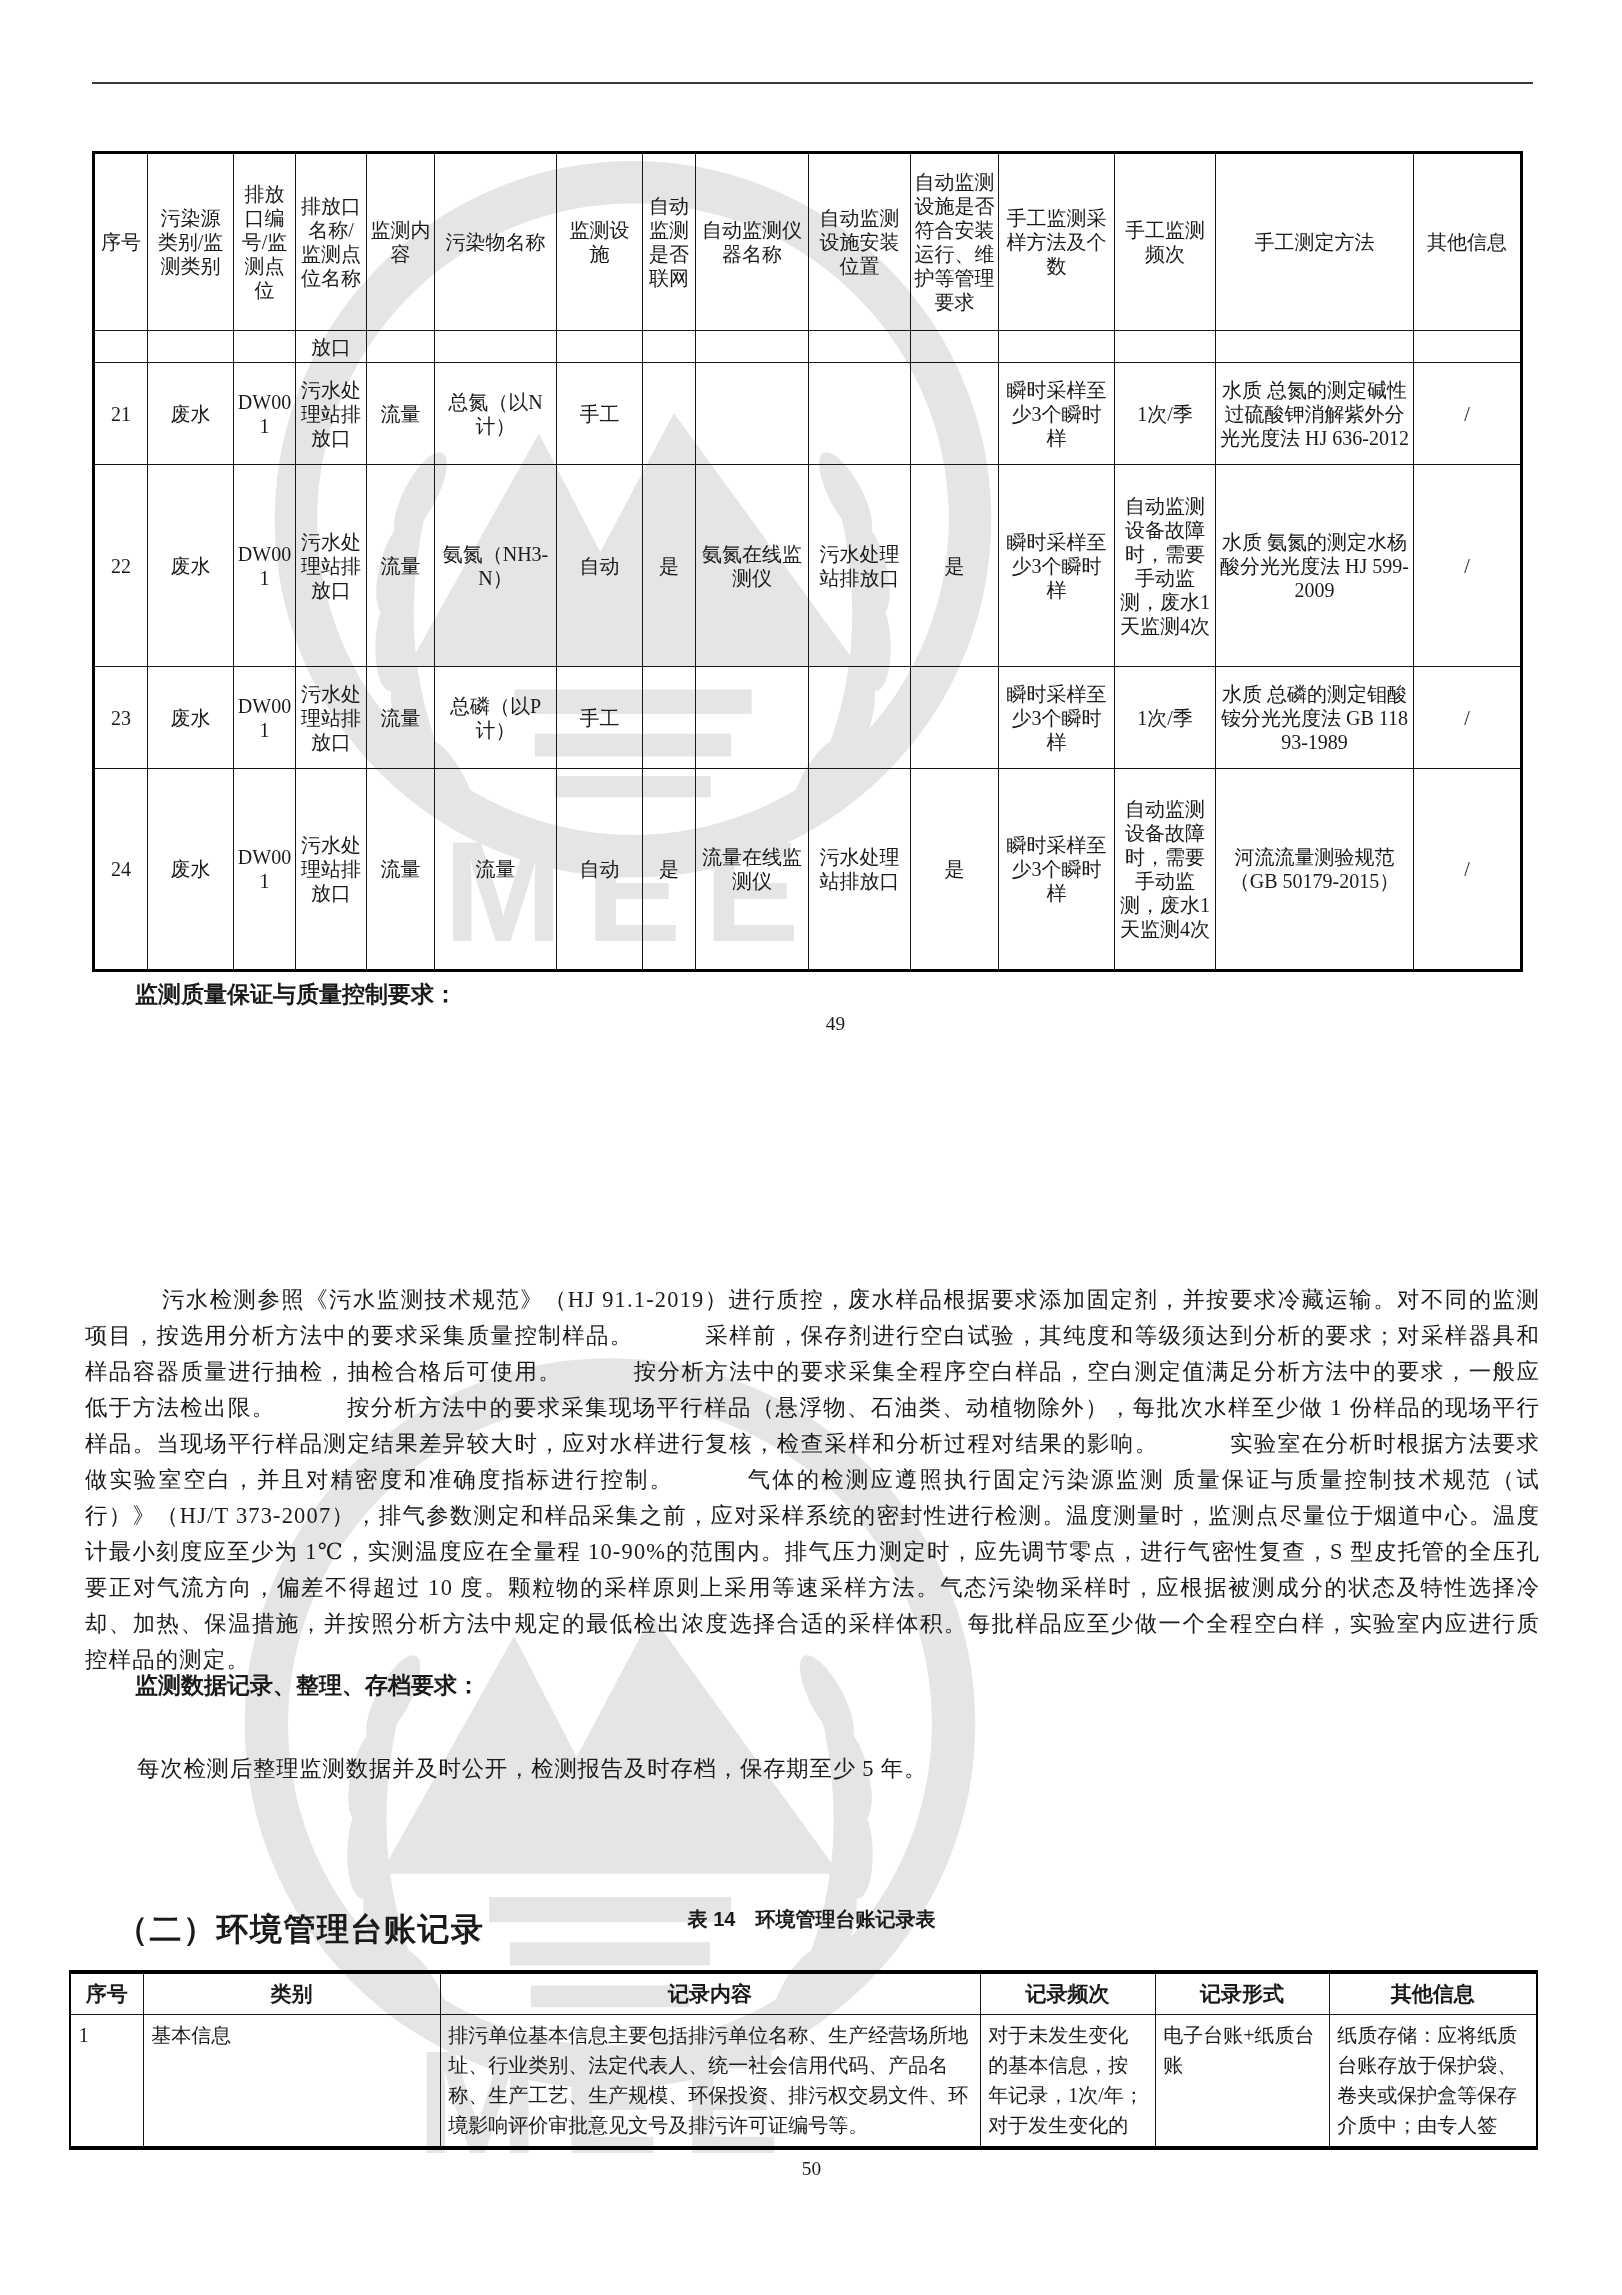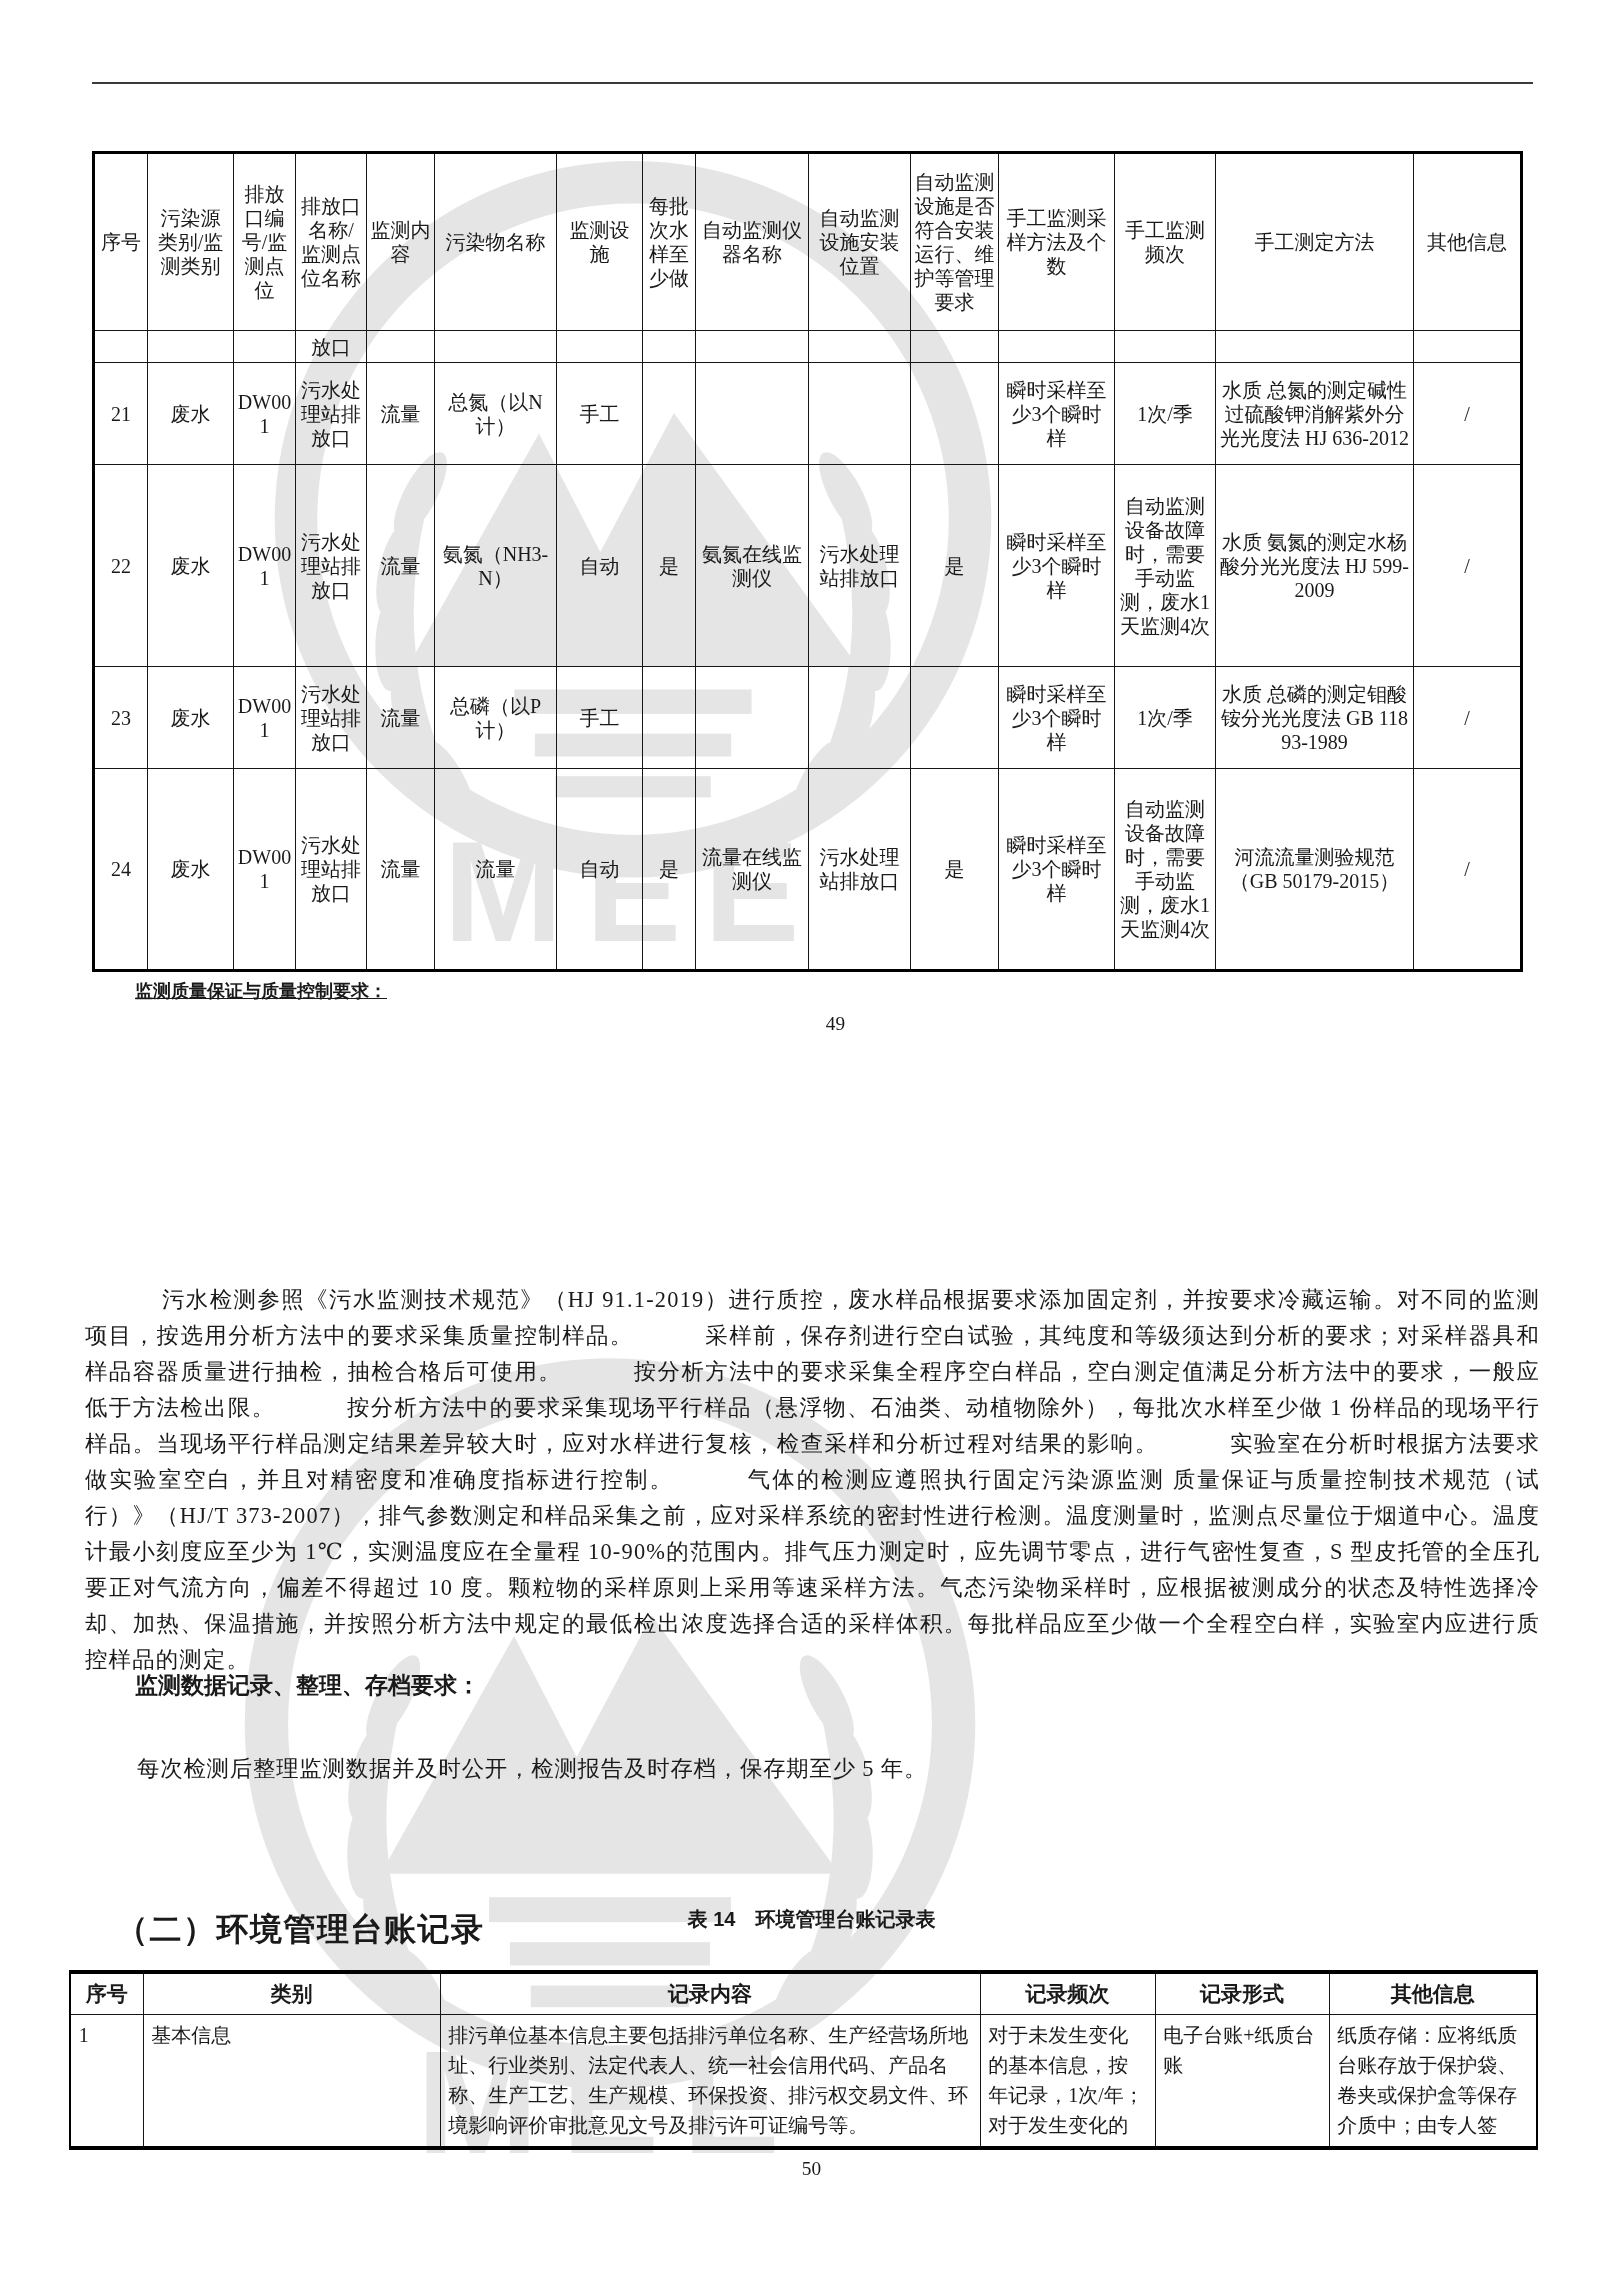--- a/index.html
+++ b/index.html
@@ -14,21 +14,21 @@
   table.t1{position:absolute;left:92px;top:151px;width:1428px;border-collapse:collapse;
            table-layout:fixed;border:3.1px solid #000;}
   table.t1 td,table.t1 th{border:0.8px solid #161616;border-bottom-width:1.5px;
            font-size:20px;line-height:24px;font-weight:normal;text-align:center;vertical-align:middle;
            padding:1.5px 3.1px;word-break:break-all;}
   tr.h1{height:178px;} tr.rp{height:32px;} tr.r21{height:102px;} tr.r22{height:202px;}
   tr.r23{height:102px;} tr.r24{height:202px;}
 
   
   .qc-label{position:absolute;left:135px;top:979px;font-family:"Liberation Sans","DejaVu Sans",sans-serif;
-            font-weight:bold;font-size:18px;text-decoration:underline;}
+            font-weight:bold;font-size:23px;}
   .pageno{position:absolute;left:0;width:100%;text-align:center;font-size:19.3px;}
   .p49{top:1013px;margin-left:24px;} .p50{top:2158px;text-align:center;}
   .para{position:absolute;left:85px;top:1282px;width:1455px;font-size:22.4px;line-height:36px;
         letter-spacing:1.2px;text-align:justify;text-indent:77px;}
   .rec-label{position:absolute;left:135px;top:1670px;font-family:"Liberation Sans","DejaVu Sans",sans-serif;
              font-weight:bold;font-size:23px;}
   .rec-text{position:absolute;left:137px;top:1753px;font-size:22.4px;letter-spacing:0.8px;}
   .sec-head{position:absolute;left:116px;top:1908px;font-family:"Liberation Sans","DejaVu Sans",sans-serif;
             font-weight:bold;font-size:32px;letter-spacing:1.5px;}
   .t2-caption{position:absolute;left:0;top:1906px;width:100%;text-align:center;
@@ -103,21 +103,21 @@
     </colgroup>
     <tbody>
         <tr class="h1">
       <th>序号</th>
       <th>污染源类别/监测类别</th>
       <th>排放口编号/监测点位</th>
       <th>排放口名称/监测点位名称</th>
       <th>监测内容</th>
       <th>污染物名称</th>
       <th>监测设施</th>
-      <th>每批次水样至少做</th>
+      <th>自动监测是否联网</th>
       <th>自动监测仪器名称</th>
       <th>自动监测设施安装位置</th>
       <th>自动监测设施是否符合安装运行、维护等管理要求</th>
       <th>手工监测采样方法及个数</th>
       <th>手工监测频次</th>
       <th>手工测定方法</th>
       <th>其他信息</th>
     </tr>
     <tr class="rp">
       <td></td>

